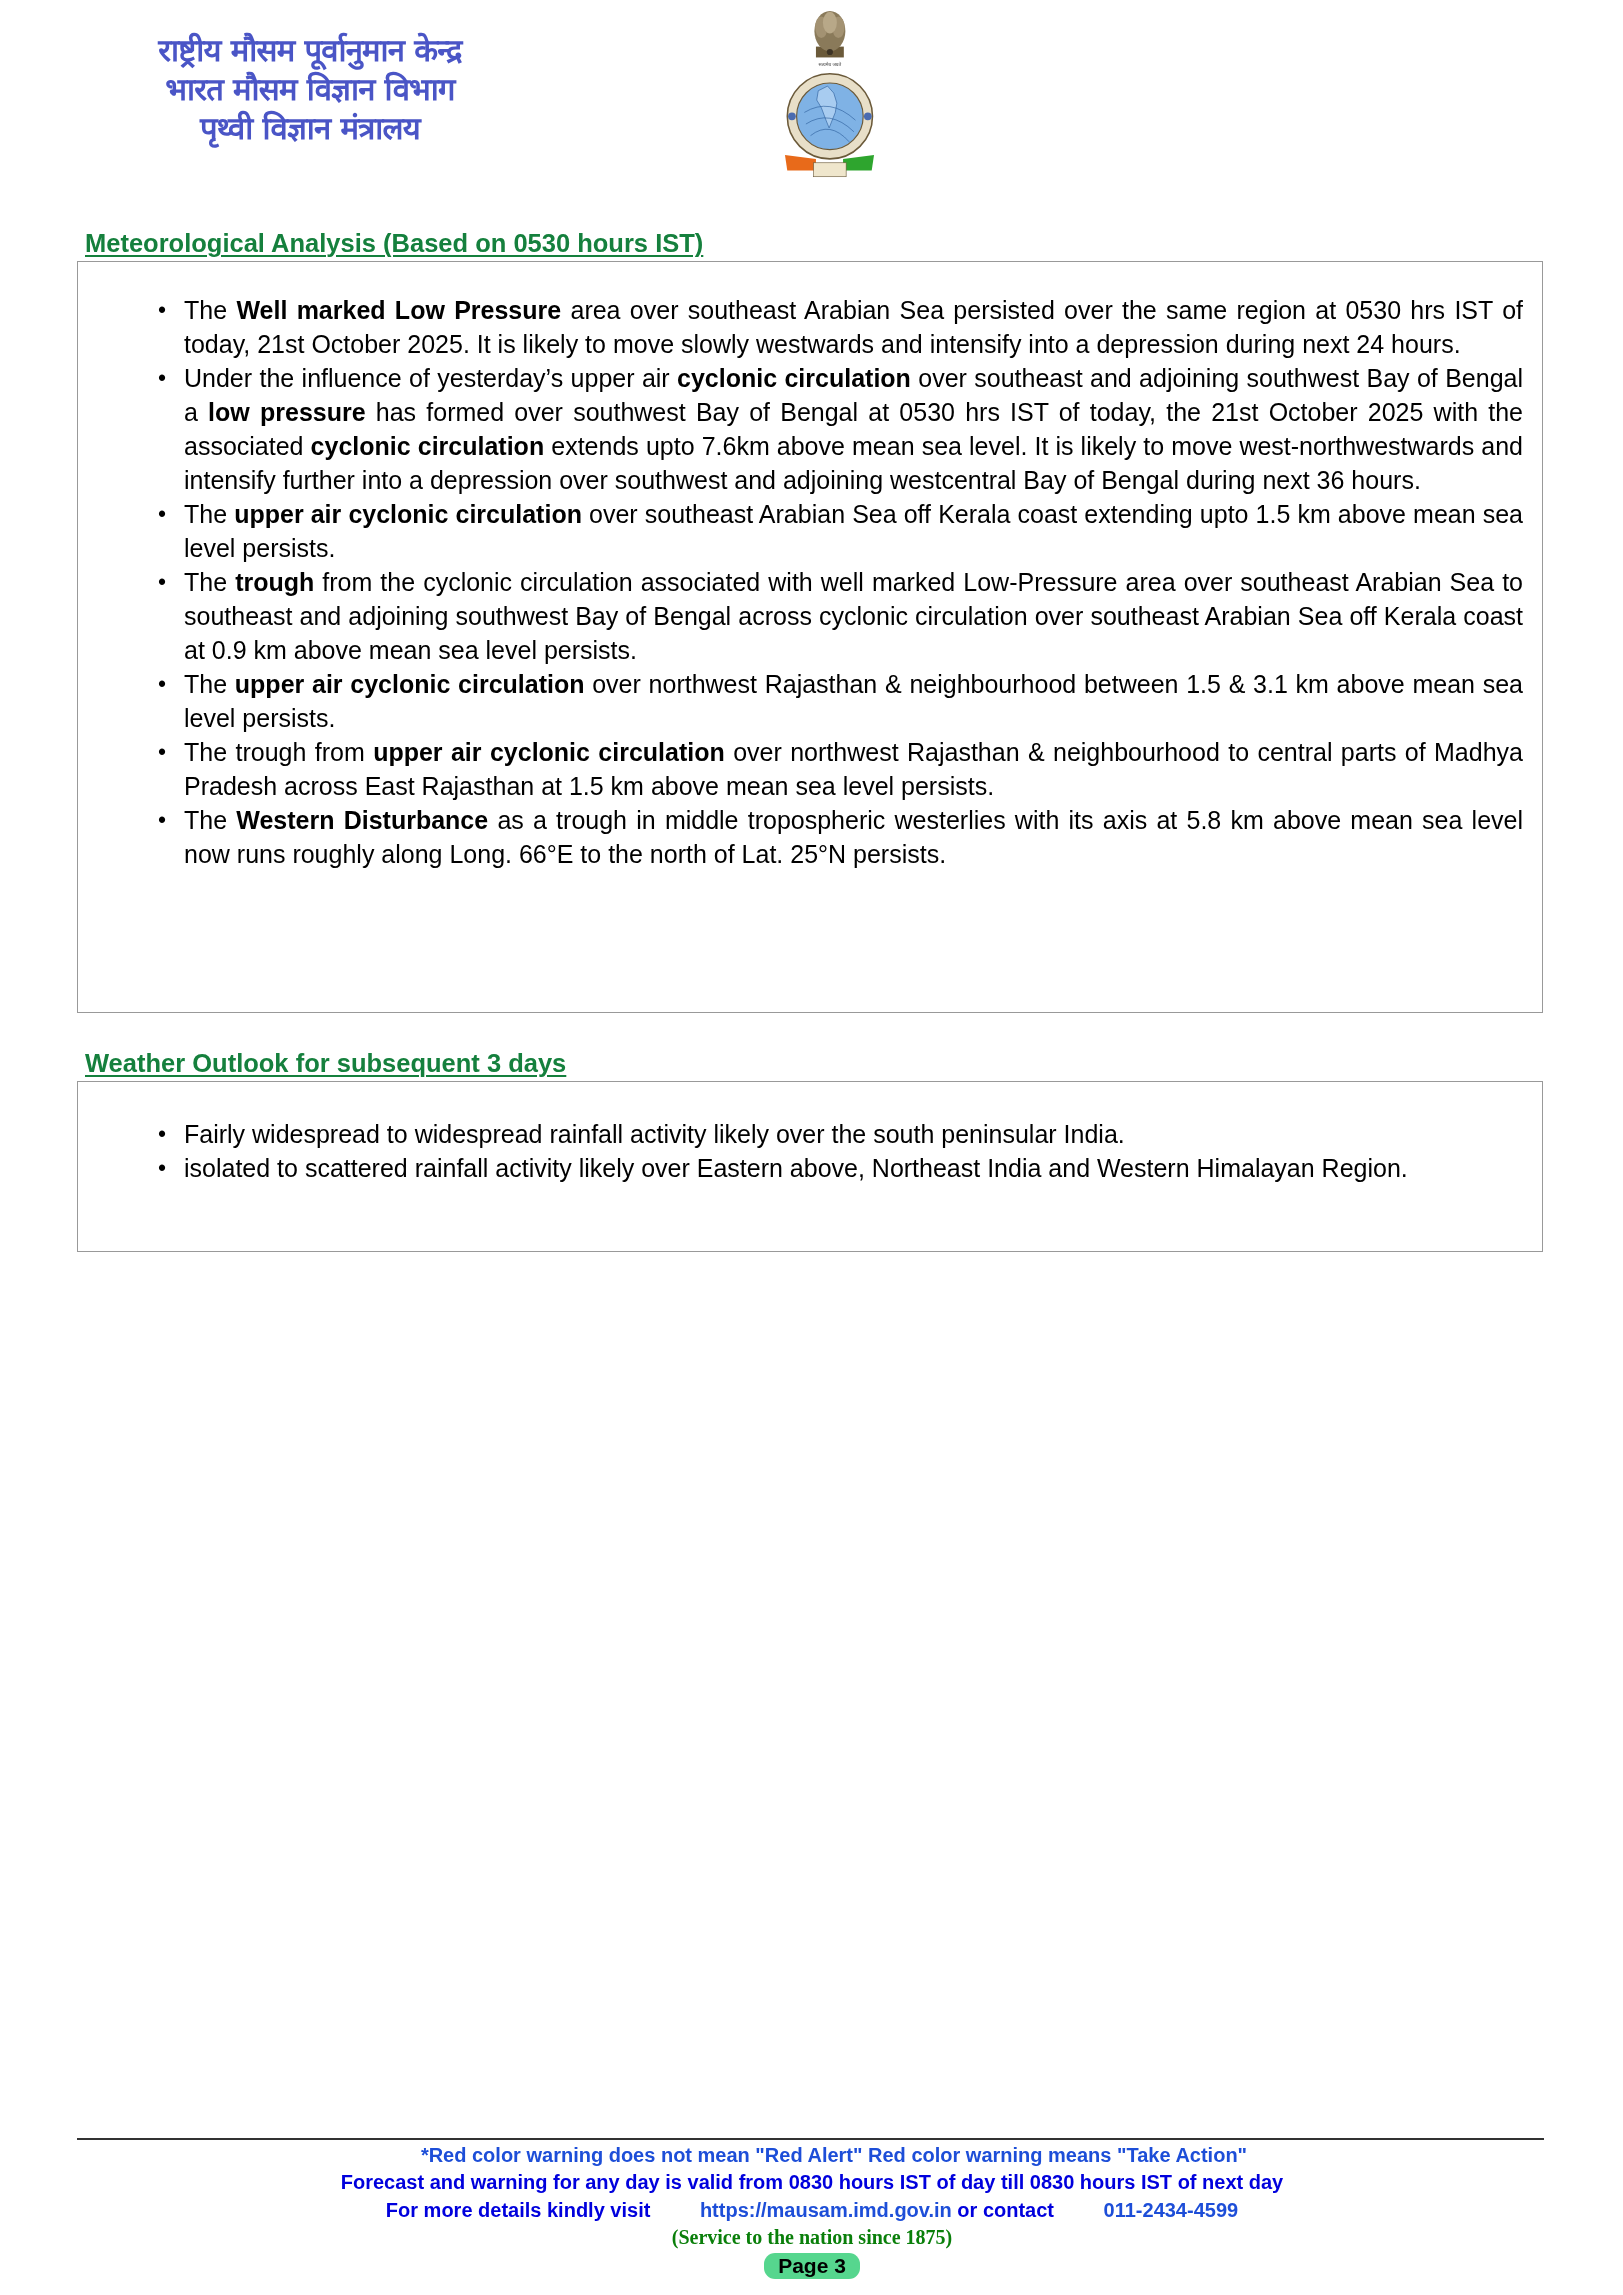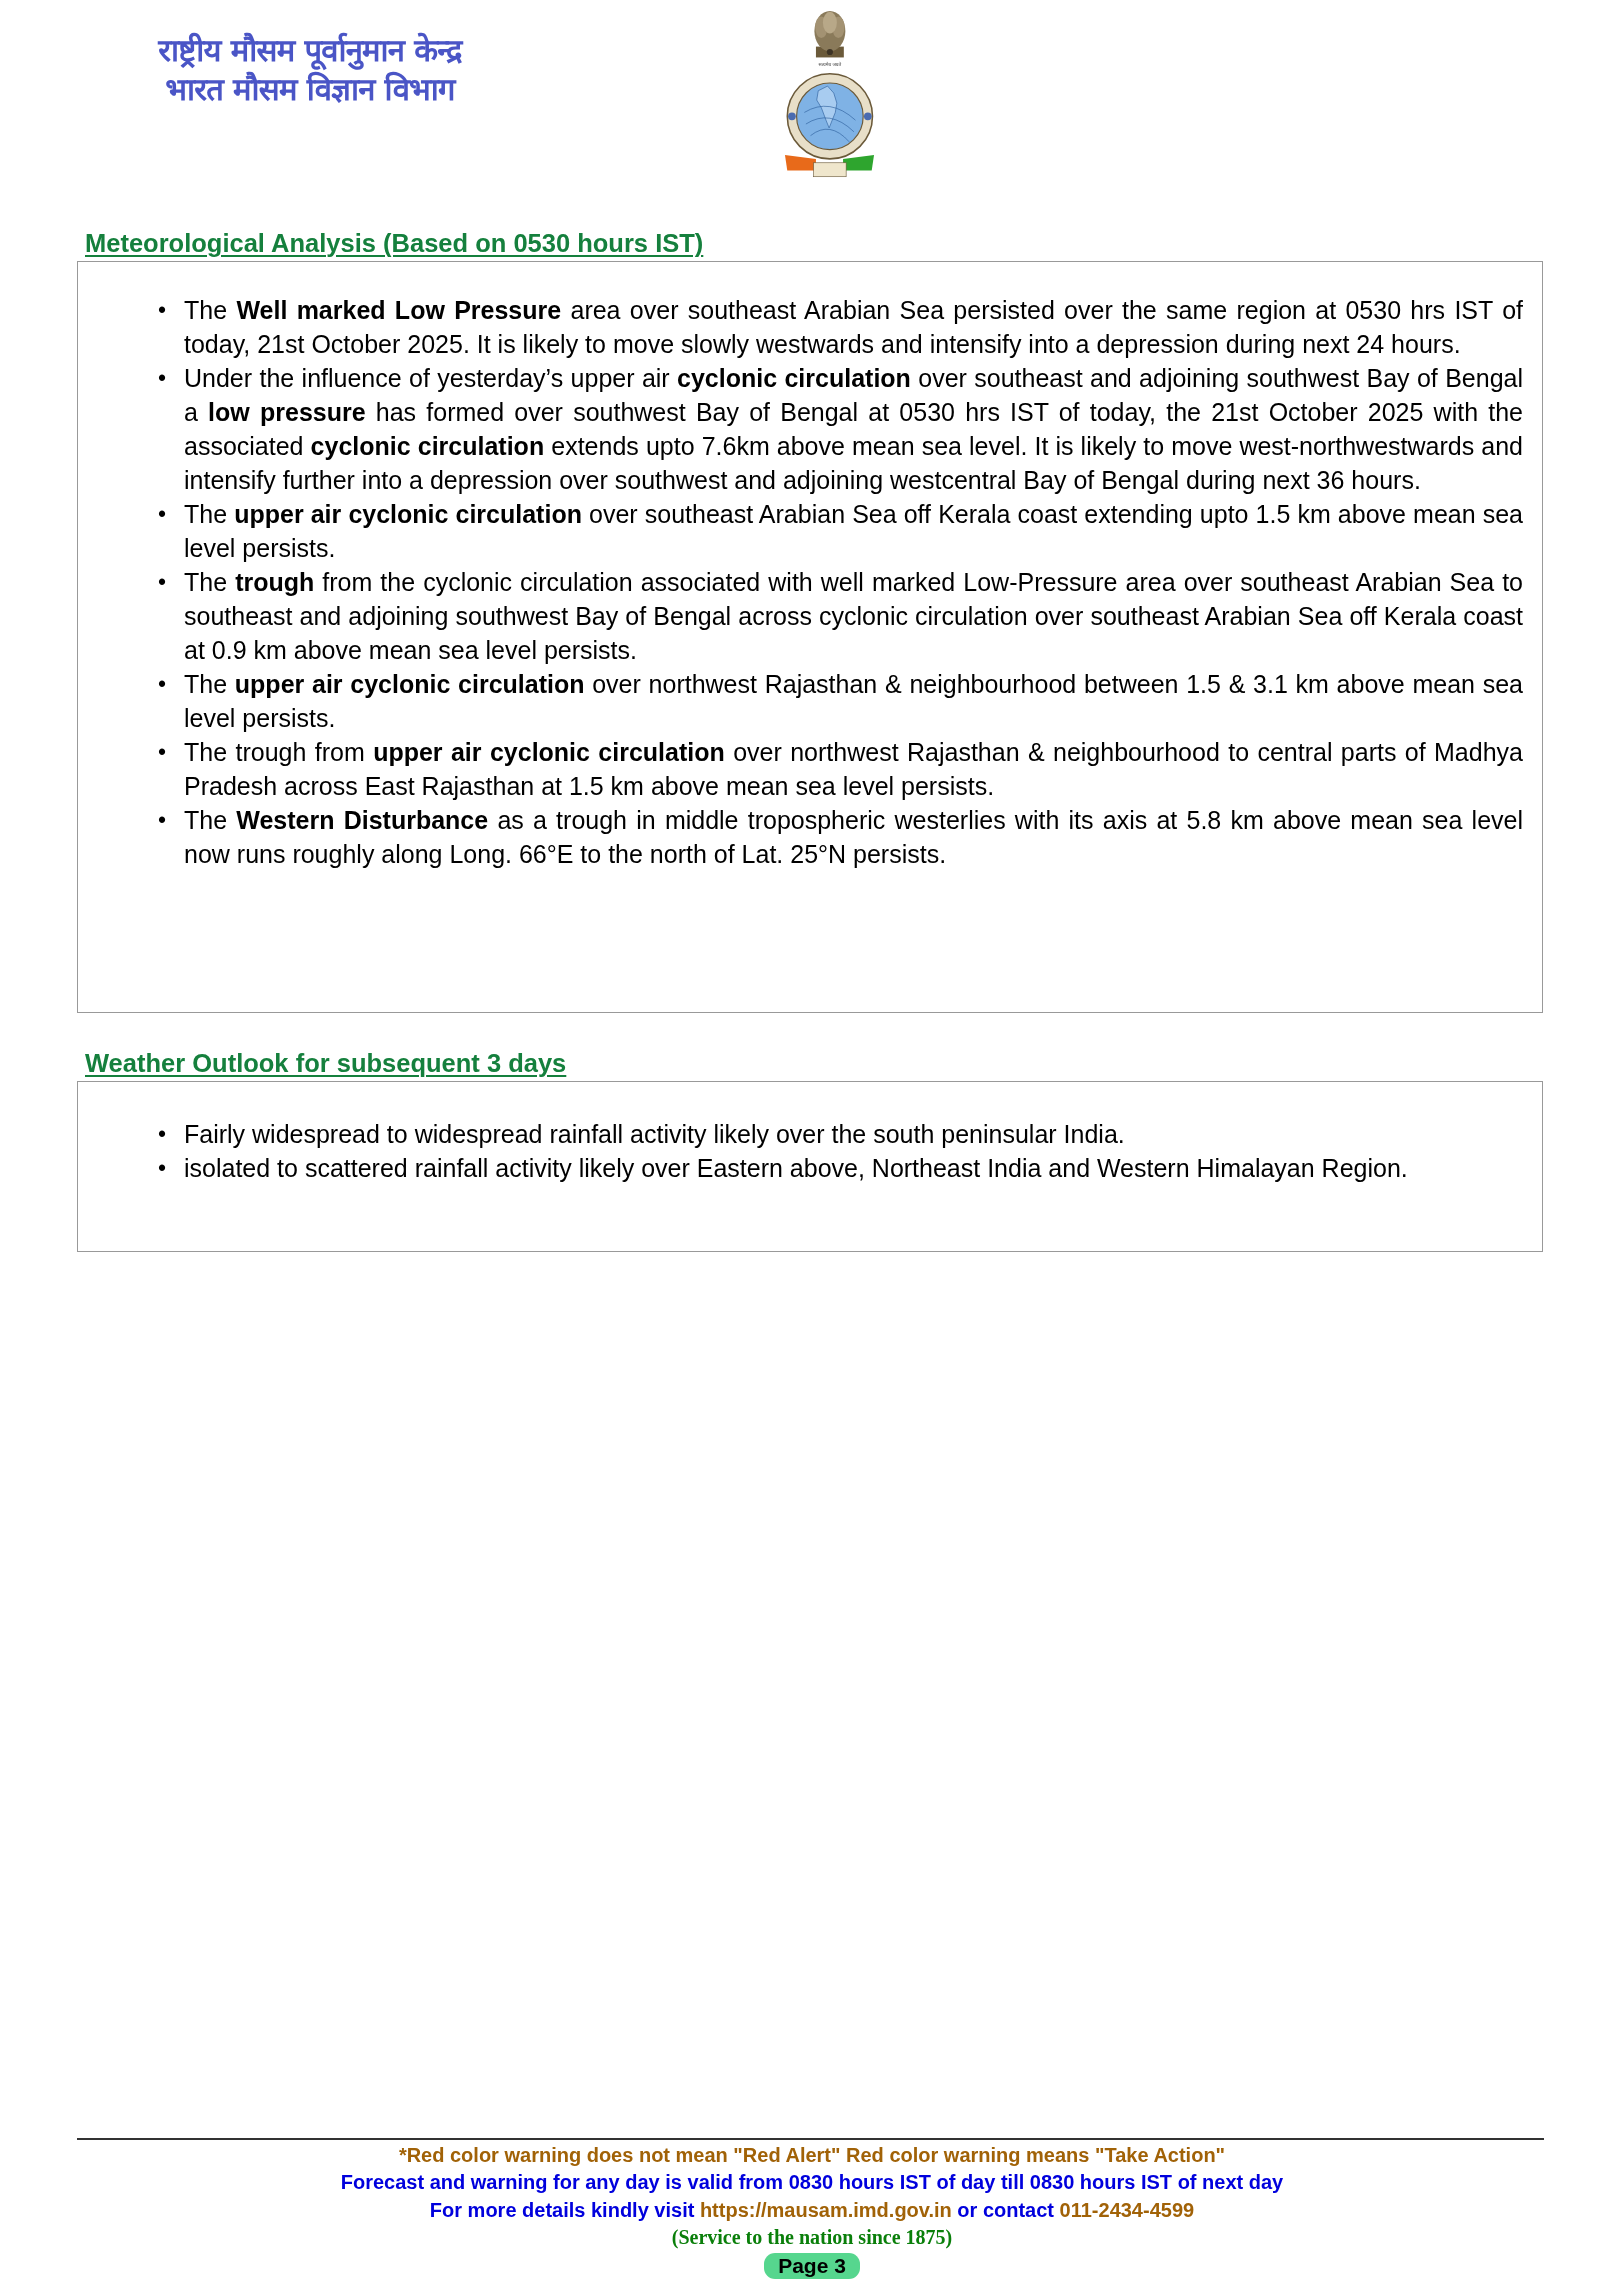--- a/index.html
+++ b/index.html
@@ -18,32 +18,33 @@
   .box li b { font-weight:bold; }
 
   #box1 { top:261px; height:752px; }
   #box1 ul { position:absolute; left:106px; top:31px; width:1339px; }
   #box2 { top:1081px; height:171px; }
   #box2 ul { position:absolute; left:106px; top:35px; width:1361px; }
   #box2 li { text-align:left; }
 
   .footer-line { position:absolute; left:77px; top:2138px; width:1467px; height:2.3px; background:#333; }
   .footer { position:absolute; left:0; top:2142px; width:1624px; text-align:center; font-weight:bold; font-size:20px; line-height:27.4px; }
-  .f-red { color:#a16207; }
+  .f-red { color:#1d4ed8;padding-left:44px; }
   .f-blue { color:#0000dd; }
   .f-green { color:#0a7f0a;font-family:Liberation Serif, serif; }
   .page-badge { display:inline-block; background:#56d68e; color:#000; padding:0 14px; line-height:26px; margin-top:1.5px; font-size:21px;border-radius:11px; }
 </style>
 </head>
 <body>
 
 <div class="header">
   <div class="hi-block">
     <div>राष्ट्रीय मौसम पूर्वानुमान केन्द्र</div>
     <div>भारत मौसम विज्ञान विभाग</div>
+    <div>पृथ्वी विज्ञान मंत्रालय</div>
   </div>
 
   <svg class="emblem" viewBox="0 0 125 235">
 
     <g>
       <rect x="45" y="55" width="36" height="14" fill="#6b5a3a"></rect>
       <ellipse cx="63" cy="35" rx="20" ry="26" fill="#8a7a5a"></ellipse>
       <ellipse cx="52" cy="30" rx="8" ry="14" fill="#a39272"></ellipse>
       <ellipse cx="74" cy="30" rx="8" ry="14" fill="#a39272"></ellipse>
       <ellipse cx="63" cy="24" rx="9" ry="14" fill="#b8a888"></ellipse>

